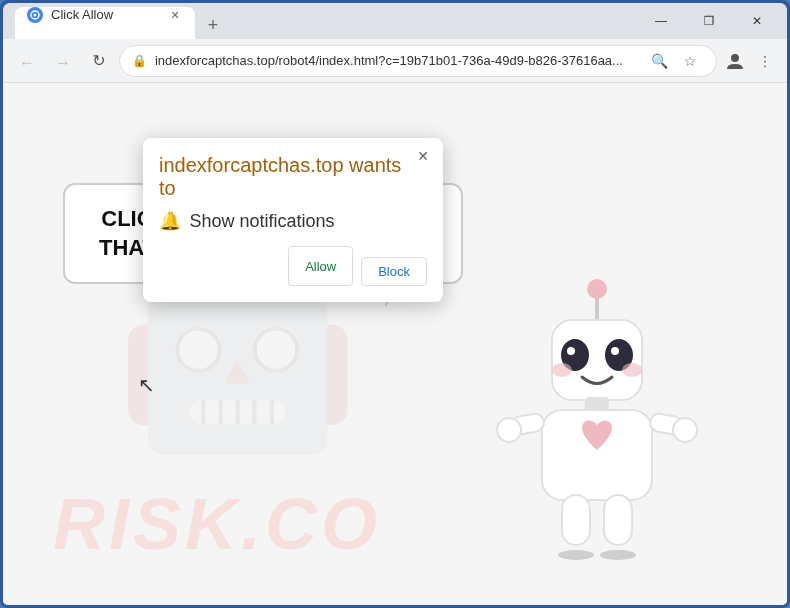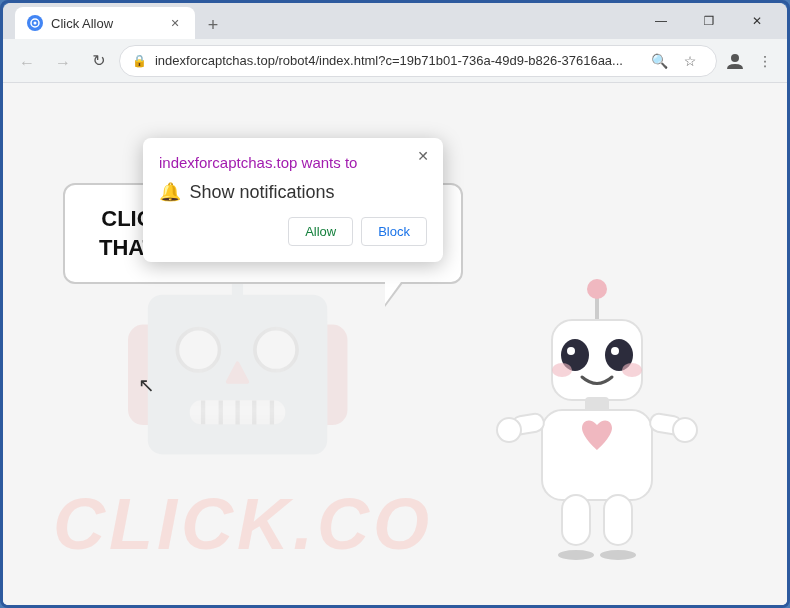--- a/index.html
+++ b/index.html
@@ -47,21 +47,21 @@
       margin-left: 4px;
       height: 36px;
     }
 
     .tab {
       background: #ffffff;
       border-radius: 8px 8px 0 0;
       height: 32px;
       padding: 0 12px;
       display: flex;
-      align-items: center;
+      align-items: flex-start;
       gap: 8px;
       font-size: 13px;
       color: #333;
       min-width: 180px;
       max-width: 240px;
     }
 
     .tab-icon {
       width: 16px;
       height: 16px;
@@ -326,22 +326,22 @@
       display: flex;
       align-items: center;
       justify-content: center;
       cursor: pointer;
       color: #666;
       font-size: 14px;
       border-radius: 50%;
     }
 
     .dialog-title {
-      font-size: 15px;
-      color: #a21caf;
+      font-size: 20px;
+      color: #a16207;
       margin-bottom: 10px;
       padding-right: 20px;
     }
 
     .dialog-row {
       display: flex;
       align-items: center;
       gap: 8px;
       margin-bottom: 14px;
     }
@@ -375,20 +375,21 @@
 
     .btn-block {
       padding: 6px 16px;
       background: white;
       border: 1px solid #dadce0;
       border-radius: 4px;
       font-size: 13px;
       color: #1a73e8;
       cursor: pointer;
       font-weight: 500;
+      margin-top: 11px;
     }
 
     
     .cursor {
       position: absolute;
       left: 135px;
       top: 290px;
       font-size: 20px;
       color: #333;
       pointer-events: none;
@@ -452,21 +453,21 @@
       </div>
       <div class="addr-icon">⋮</div>
     </div>
   </div>
 
   <div class="content-area">
     <div class="page-bg">
 
       <div class="watermark-robot">🤖</div>
 
-      <div class="watermark">CLICK.CO</div>
+      <div class="watermark">RISK.CO</div>
 
       <div class="speech-bubble-container">
         <div class="speech-bubble">
           <div class="bubble-text">CLICK «ALLOW» TO CONFIRM THAT YOU ARE NOT A ROBOT!</div>
         </div>
       </div>
 
       <div class="robot-container">
         <svg class="robot-svg" viewBox="0 0 220 320" xmlns="http://www.w3.org/2000/svg">
 

